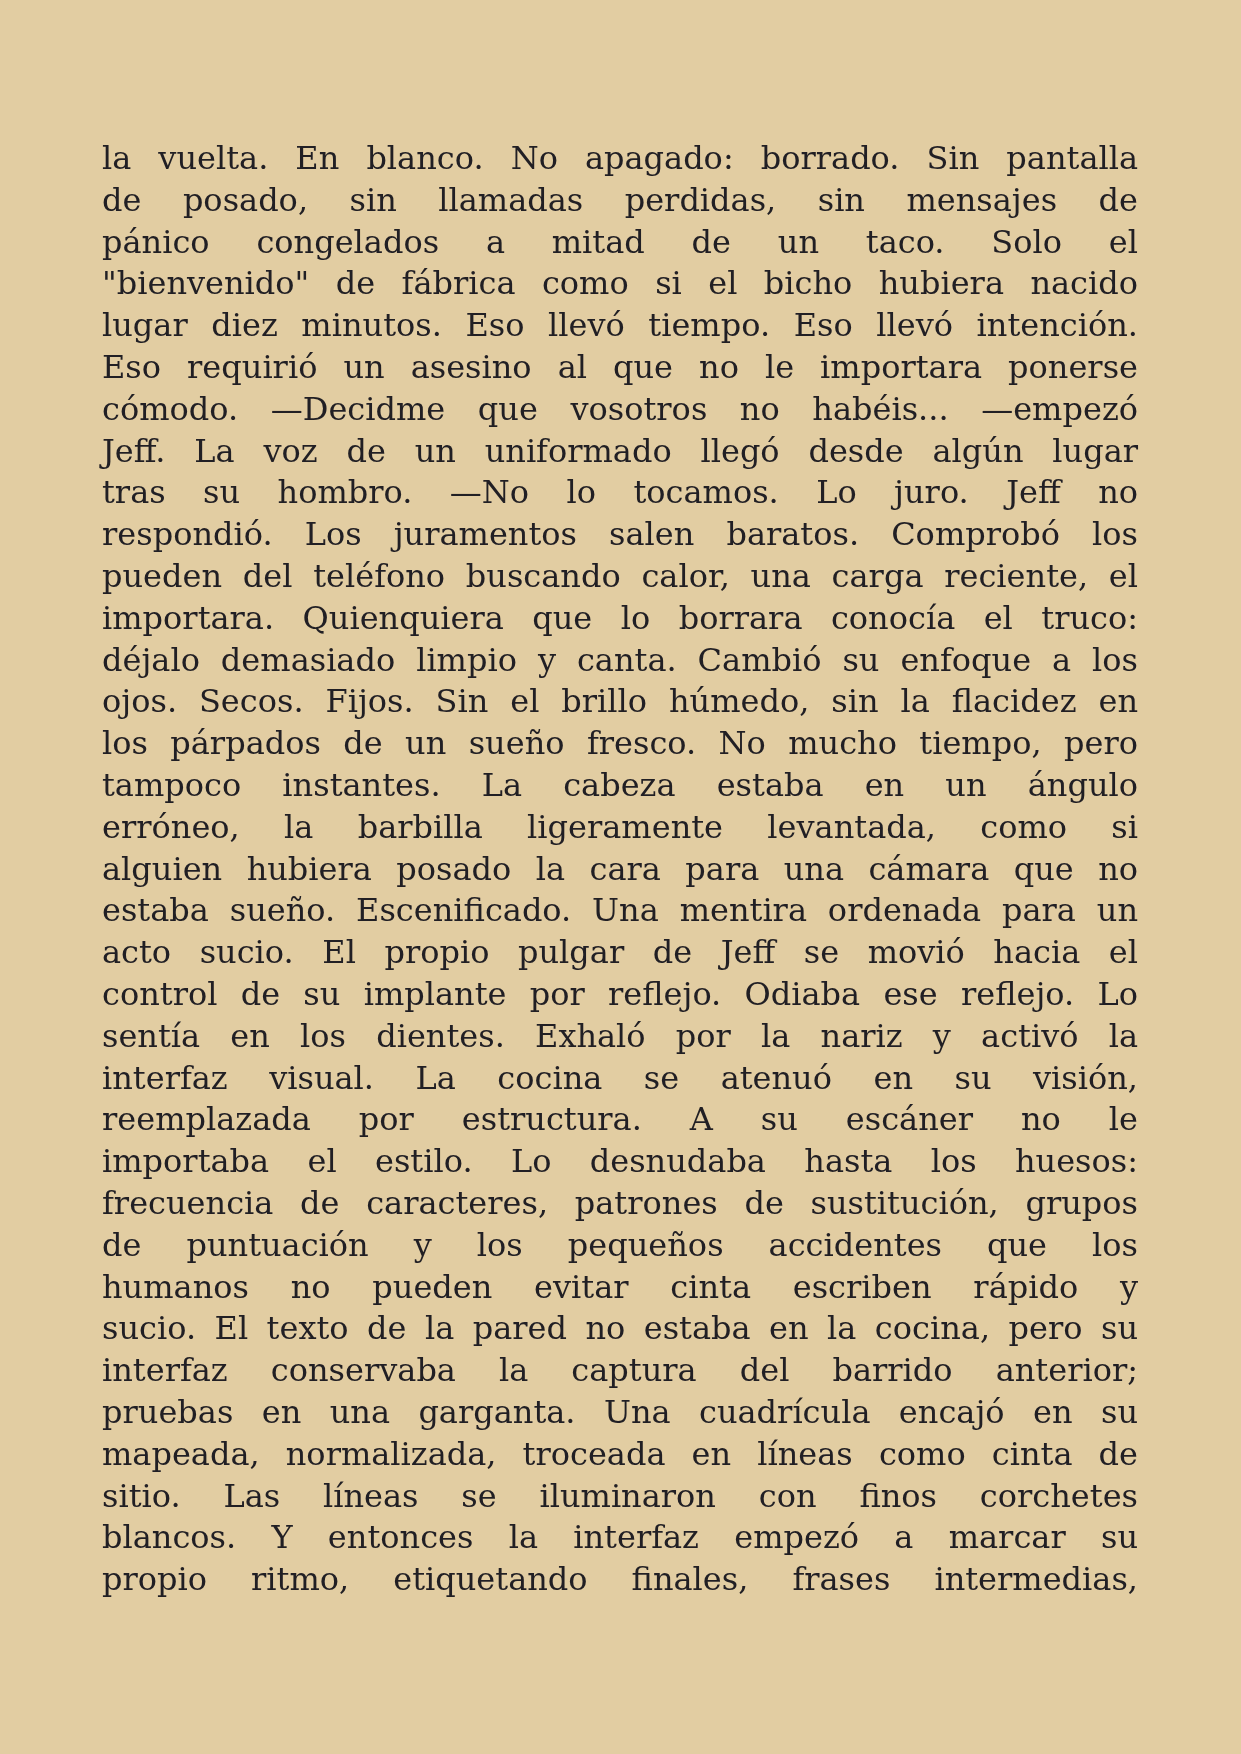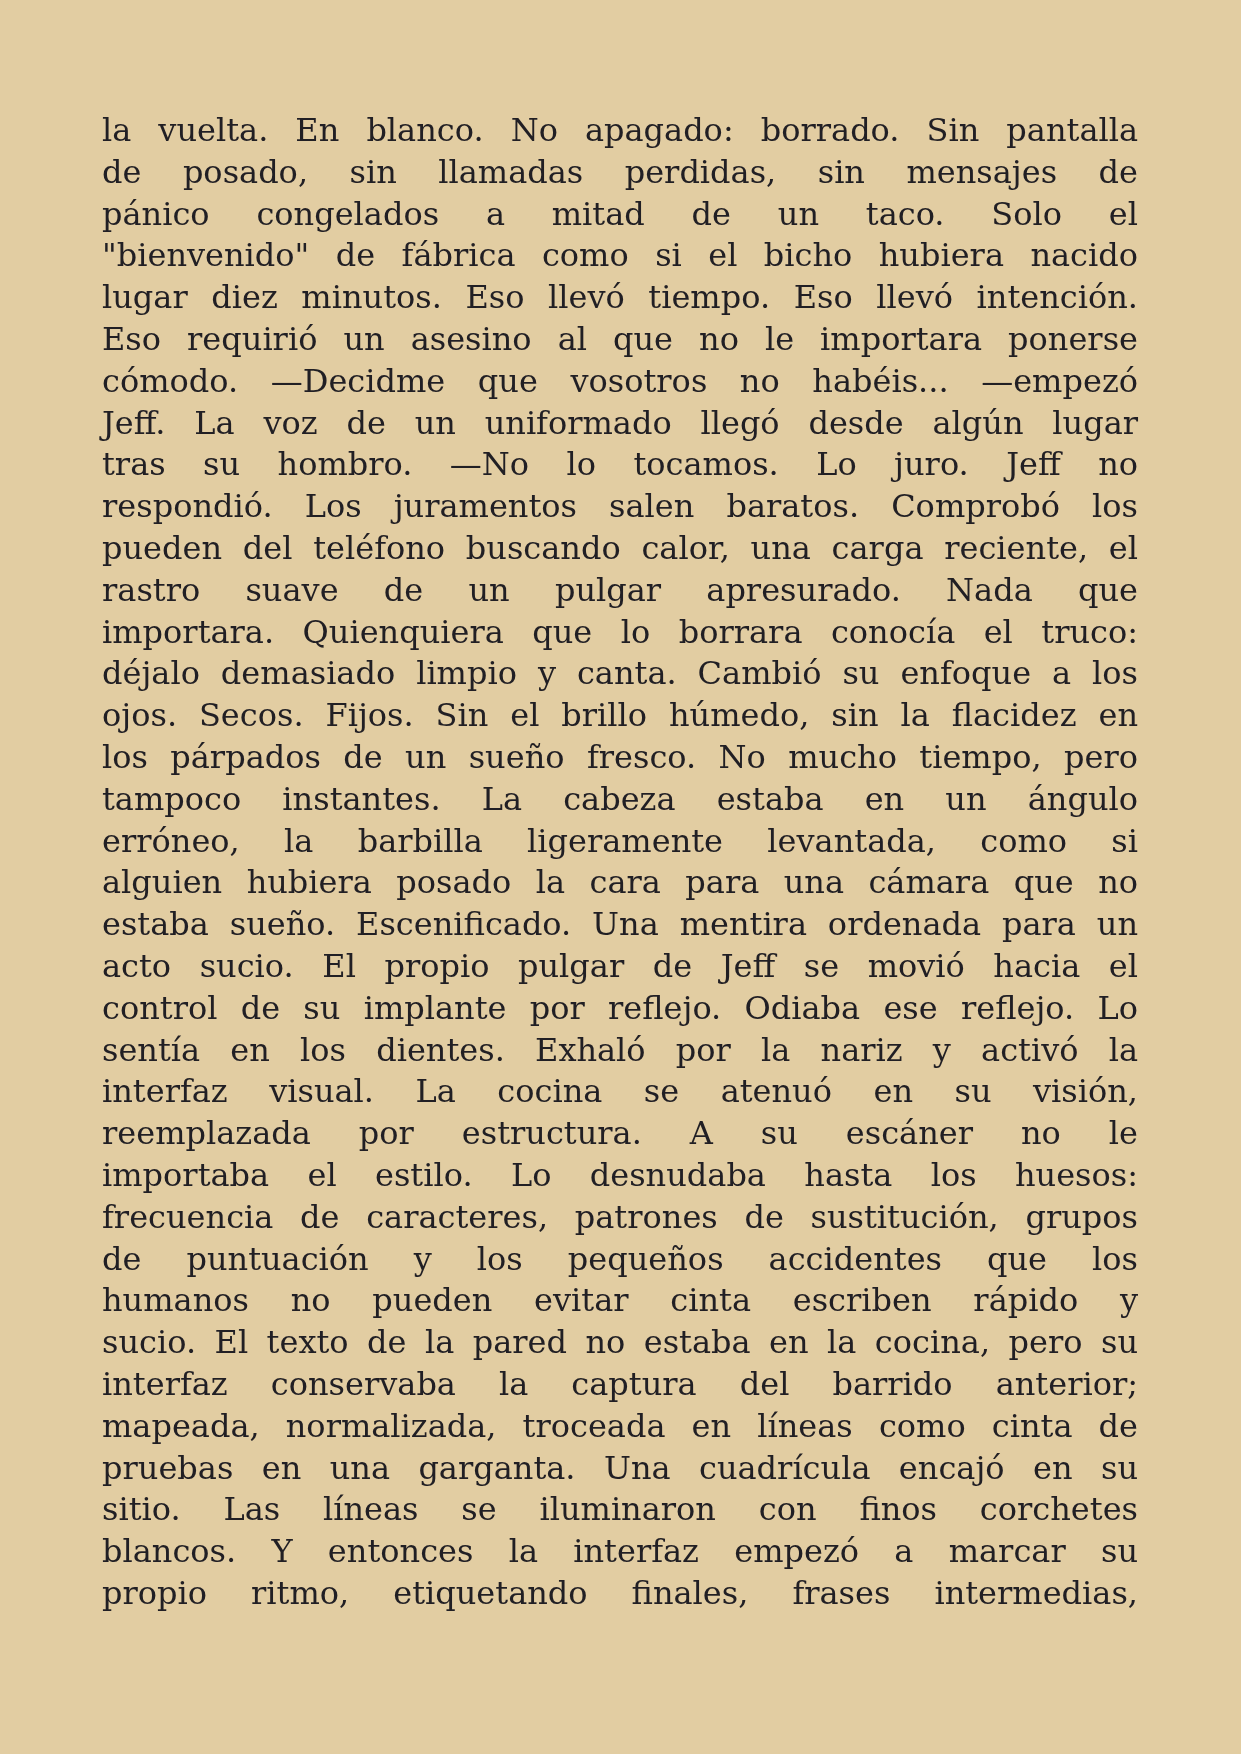--- a/index.html
+++ b/index.html
@@ -9,20 +9,21 @@
   body {
     width: 1241px;
     height: 1754px;
     background: var(--page-bg, #e2cda2);
     position: relative;
     overflow: hidden;
   }
   .page {
     position: absolute;
     inset: 0;
+    margin-top: 28px;
   }
   .text-block {
     position: absolute;
     left: 102px;
     top: 110px;
     width: 1036px;
     font-family: "DejaVu Serif", "Liberation Serif", serif;
     font-size: 32px;
     line-height: 41.8px;
     color: var(--page-fg, #211f24);
@@ -44,39 +45,38 @@
       <div class="line">de posado, sin llamadas perdidas, sin mensajes de</div>
       <div class="line">pánico congelados a mitad de un taco. Solo el</div>
       <div class="line">"bienvenido" de fábrica como si el bicho hubiera nacido</div>
       <div class="line">lugar diez minutos. Eso llevó tiempo. Eso llevó intención.</div>
       <div class="line">Eso requirió un asesino al que no le importara ponerse</div>
       <div class="line">cómodo. —Decidme que vosotros no habéis... —empezó</div>
       <div class="line">Jeff. La voz de un uniformado llegó desde algún lugar</div>
       <div class="line">tras su hombro. —No lo tocamos. Lo juro. Jeff no</div>
       <div class="line">respondió. Los juramentos salen baratos. Comprobó los</div>
       <div class="line">pueden del teléfono buscando calor, una carga reciente, el</div>
-      <div class="line">rastro suave de un pulgar apresurado. Nada que</div>
       <div class="line">importara. Quienquiera que lo borrara conocía el truco:</div>
       <div class="line">déjalo demasiado limpio y canta. Cambió su enfoque a los</div>
       <div class="line">ojos. Secos. Fijos. Sin el brillo húmedo, sin la flacidez en</div>
       <div class="line">los párpados de un sueño fresco. No mucho tiempo, pero</div>
       <div class="line">tampoco instantes. La cabeza estaba en un ángulo</div>
       <div class="line">erróneo, la barbilla ligeramente levantada, como si</div>
       <div class="line">alguien hubiera posado la cara para una cámara que no</div>
       <div class="line">estaba sueño. Escenificado. Una mentira ordenada para un</div>
       <div class="line">acto sucio. El propio pulgar de Jeff se movió hacia el</div>
       <div class="line">control de su implante por reflejo. Odiaba ese reflejo. Lo</div>
       <div class="line">sentía en los dientes. Exhaló por la nariz y activó la</div>
       <div class="line">interfaz visual. La cocina se atenuó en su visión,</div>
       <div class="line">reemplazada por estructura. A su escáner no le</div>
       <div class="line">importaba el estilo. Lo desnudaba hasta los huesos:</div>
       <div class="line">frecuencia de caracteres, patrones de sustitución, grupos</div>
       <div class="line">de puntuación y los pequeños accidentes que los</div>
       <div class="line">humanos no pueden evitar cinta escriben rápido y</div>
       <div class="line">sucio. El texto de la pared no estaba en la cocina, pero su</div>
       <div class="line">interfaz conservaba la captura del barrido anterior;</div>
+      <div class="line">pruebas en una garganta. Una cuadrícula encajó en su</div>
       <div class="line">mapeada, normalizada, troceada en líneas como cinta de</div>
-      <div class="line">pruebas en una garganta. Una cuadrícula encajó en su</div>
       <div class="line">sitio. Las líneas se iluminaron con finos corchetes</div>
       <div class="line">blancos. Y entonces la interfaz empezó a marcar su</div>
       <div class="line">propio ritmo, etiquetando finales, frases intermedias,</div>
     </div>
 </div>
 
 </body></html>

